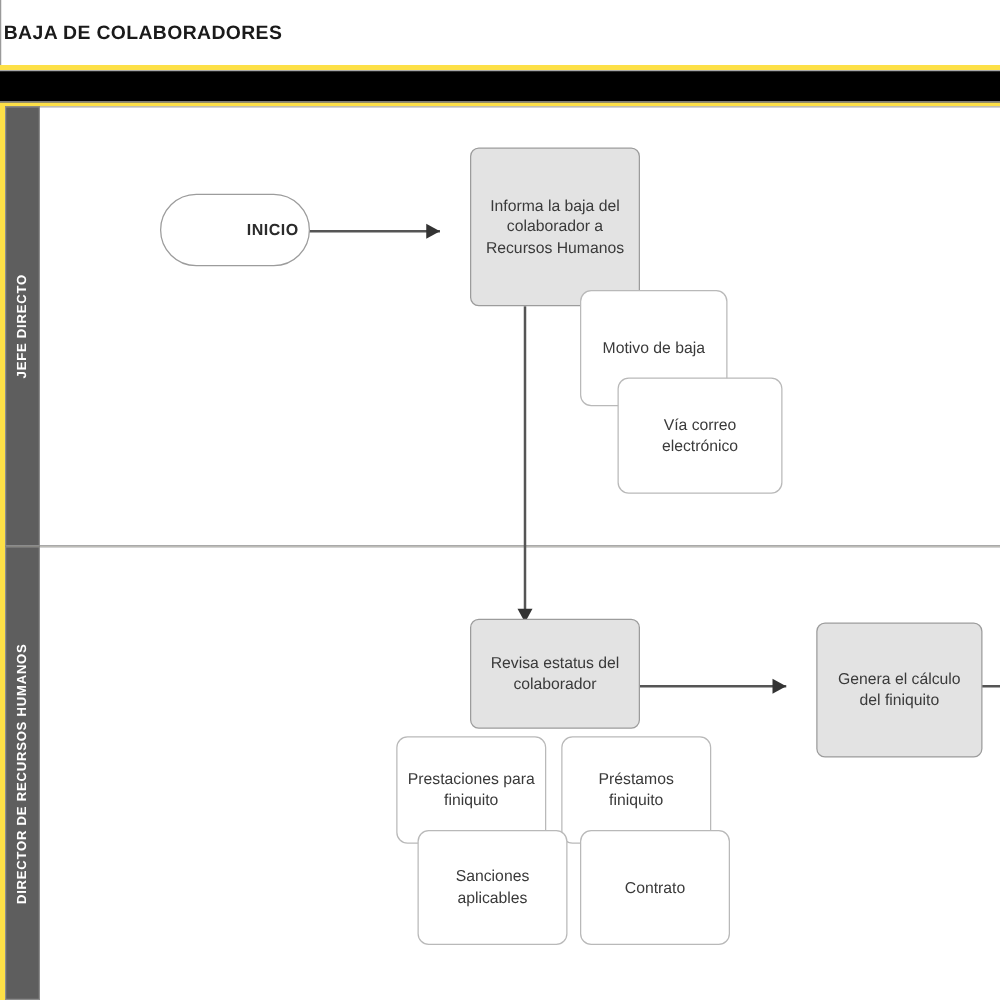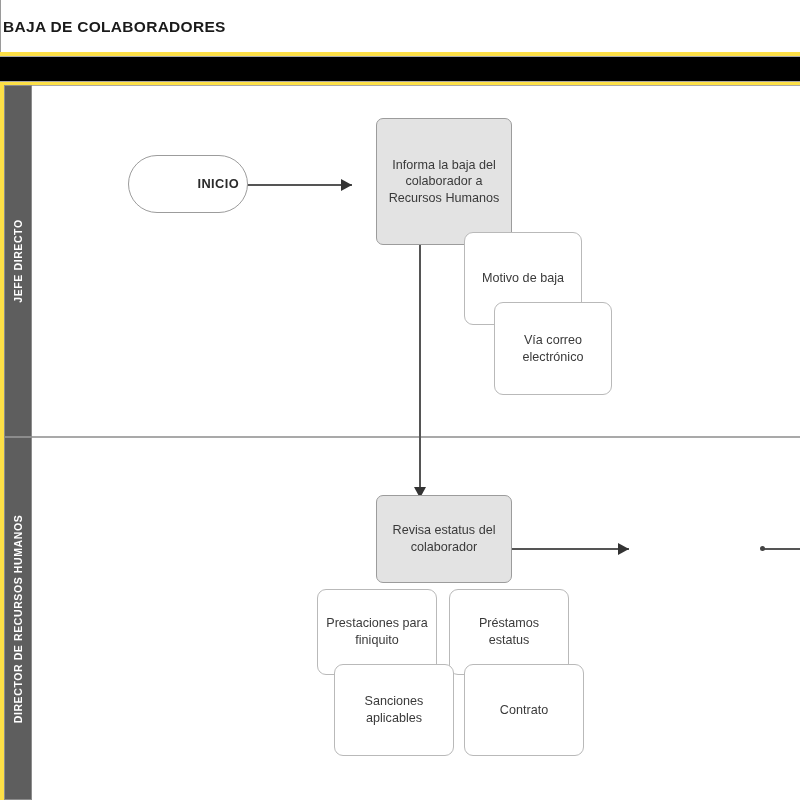--- a/index.html
+++ b/index.html
@@ -200,35 +200,38 @@
   </div>
 
   <div class="node process" style="left:352px; top:118px; width:136px; height:127px;">
     <span>Informa la baja del colaborador a Recursos Humanos</span>
   </div>
 
   <div class="node note" style="left:440px; top:232px; width:118px; height:93px;">
     <span>Motivo de baja</span>
   </div>
 
-  <div class="node note" style="left:470px; top:302px; width:118px; height:93px;">
+  <div class="node note" style="left:470px; top:302px; width:132px; height:93px;">
     <span>Vía correo electrónico</span>
   </div>
 
   <div class="node process" style="left:352px; top:495px; width:136px; height:88px;">
     <span>Revisa estatus del colaborador</span>
   </div>
 
+  <div class="node process" style="left:629px; top:498px; width:133px; height:108px;">
+    <span>Genera el cálculo del finiquito</span>
+  </div>
 
   <div class="node note" style="left:293px; top:589px; width:120px; height:86px;">
     <span>Prestaciones para finiquito</span>
   </div>
 
   <div class="node note" style="left:425px; top:589px; width:120px; height:86px;">
-    <span>Préstamos estatus</span>
+    <span>Préstamos finiquito</span>
   </div>
 
   <div class="node note" style="left:310px; top:664px; width:120px; height:92px;">
     <span>Sanciones aplicables</span>
   </div>
 
   <div class="node note" style="left:440px; top:664px; width:120px; height:92px;">
     <span>Contrato</span>
   </div>
 

